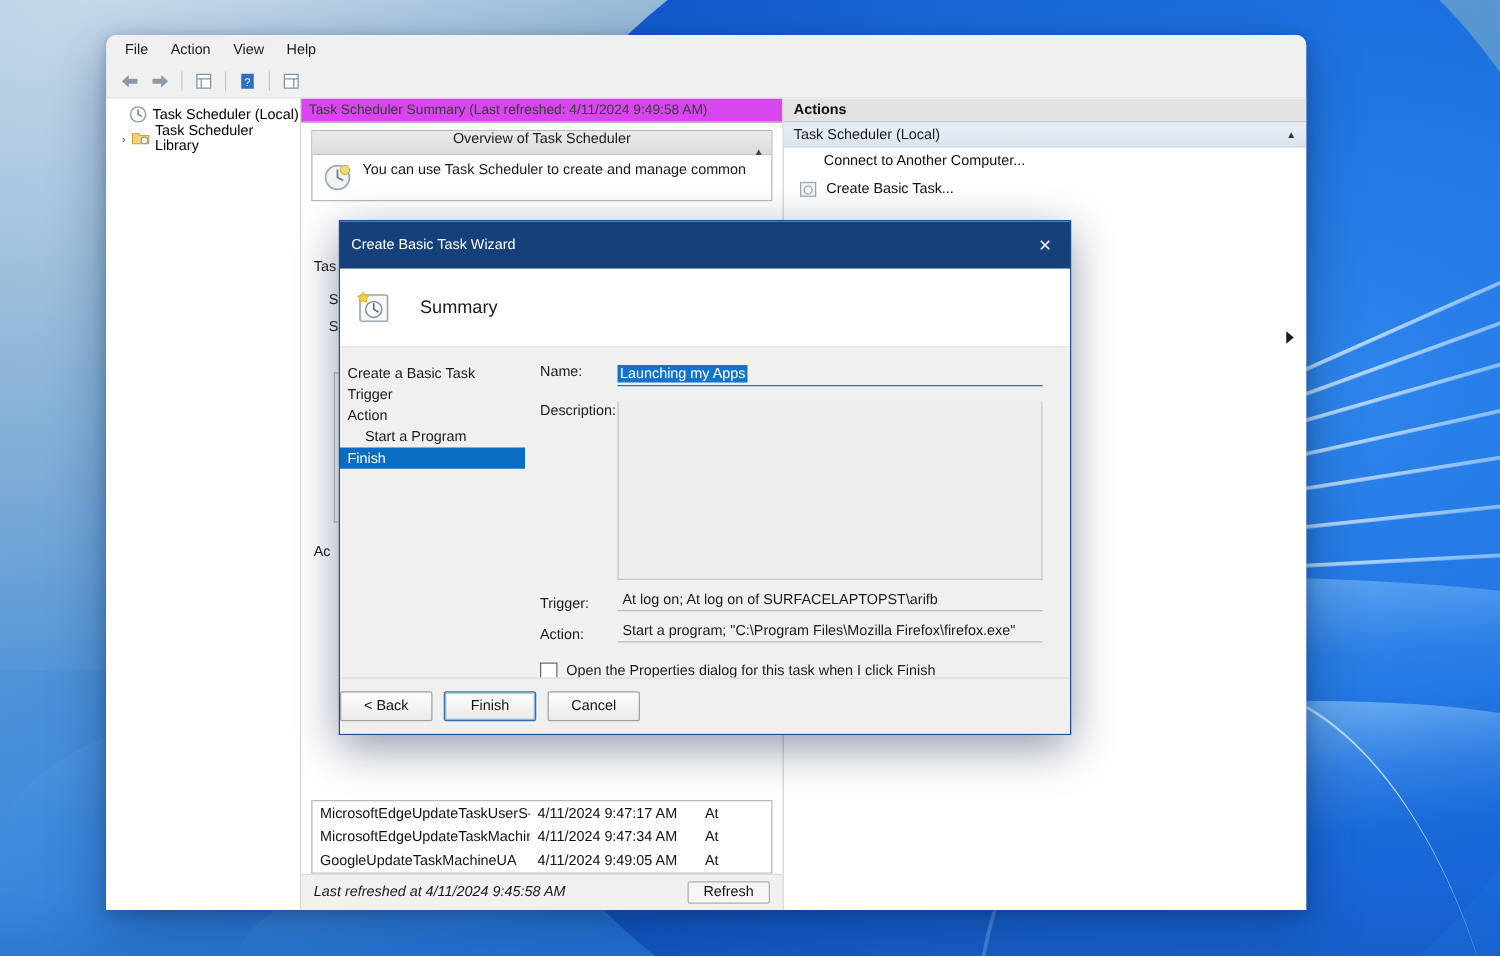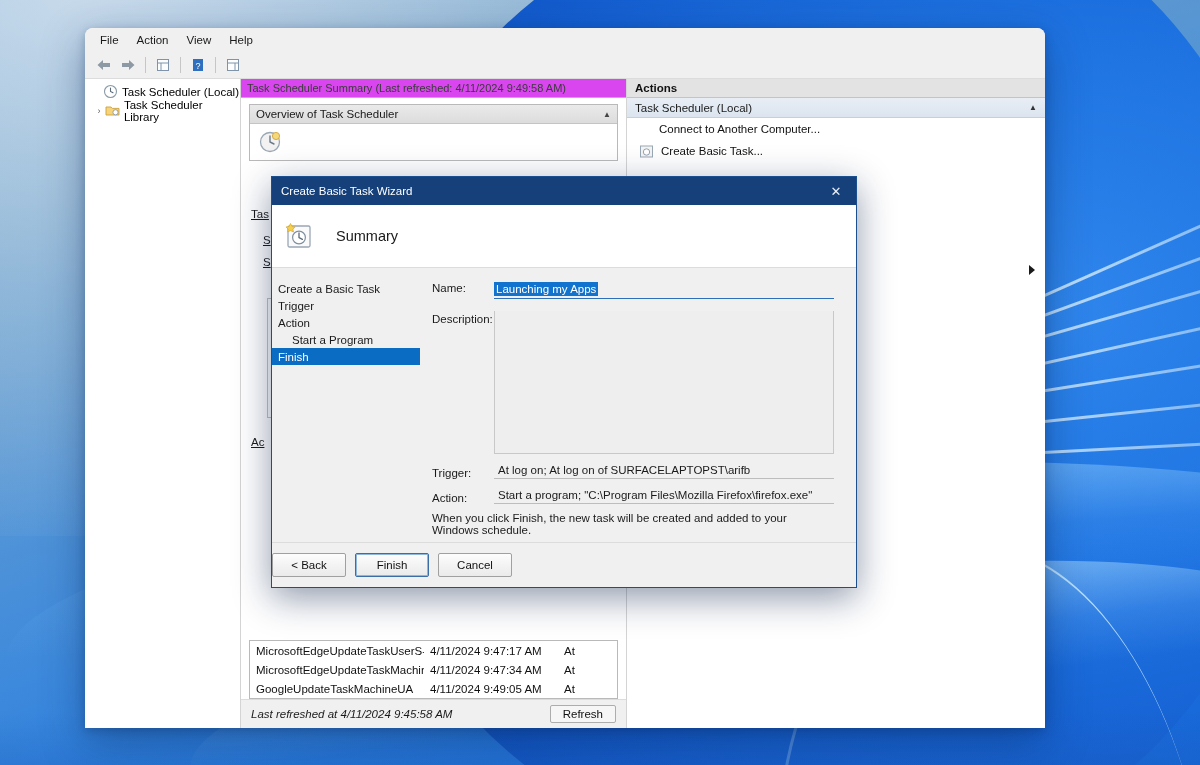--- a/index.html
+++ b/index.html
@@ -137,28 +137,28 @@
   #summary-header {
     height: 18px; background: #d946ef; color: #3b3b3b;
     font-size: 11px; display: flex; align-items: center; padding-left: 6px;
     border-bottom: 1px solid #b4b4b4;
   }
   #summary-scroll { flex: 1 1 auto; position: relative; overflow: hidden; padding: 6px 8px 0 8px; }
   .grp-box { border: 1px solid #b9b9b9; background: #fff; margin-bottom: 6px; }
   .grp-head {
     height: 18px; background: linear-gradient(180deg,#eaeaea,#dcdcdc);
     font-size: 11.5px; color: #1a1a1a; display: flex; align-items: center;
-    padding: 0 6px; border-bottom: 1px solid #c4c4c4;
+    padding: 0 6px; border-bottom: 1px solid #c4c4c4; flex-direction: column;
   }
   .grp-caret { margin-left: auto; font-size: 8px; color: #444; }
   .grp-body { padding: 6px 8px; font-size: 11.5px; color: #1a1a1a; display: flex; gap: 8px; }
   .grp-body .big-ico { width: 24px; height: 24px; flex: 0 0 auto; }
   .stub-label {
     font-size: 11.5px; color: #1a1a1a;
-    position: absolute; white-space: nowrap; text-decoration: underline;
+    position: absolute; white-space: nowrap;
   }
 
   
   #tasktable-wrap { flex: 0 0 auto; padding: 0 8px; }
   #tasktable {
     border: 1px solid #b9b9b9; background: #fff;
     width: 100%; box-sizing: border-box;
   }
   .tt-head { display: flex; height: 19px; background: #f4f4f4; border-bottom: 1px solid #d0d0d0; }
   .tt-h { font-size: 11.5px; color: #111; display: flex; align-items: center; padding-left: 6px; border-right: 1px solid #dcdcdc; }
@@ -210,21 +210,21 @@
     position: absolute;
     left: 271px; top: 176px;
     width: 584px; height: 410px;
     background: #f0f0f0;
     border: 1px solid #1b4f8f;
     box-shadow: 0 10px 34px rgba(8,30,70,0.45);
     display: flex; flex-direction: column;
     overflow: hidden;
   }
   #wiz-titlebar {
-    height: 28px; background: #16407a;
+    height: 38px; background: #16407a;
     display: flex; align-items: center; flex: 0 0 auto;
   }
   #wiz-title { font-size: 11.5px; color: #fff; padding-left: 9px; }
   #wiz-close {
     margin-left: auto; width: 40px; height: 22px;
     display: flex; align-items: center; justify-content: center;
     color: #e9eef7; font-size: 13px;
   }
   #wiz-header {
     height: 62px; background: #fff; flex: 0 0 auto;
@@ -378,20 +378,21 @@
             <div class="grp-head">
               <span>Overview of Task Scheduler</span>
               <span class="grp-caret">▲</span>
             </div>
             <div class="grp-body">
               <svg class="big-ico" viewBox="0 0 24 24">
                 <circle cx="12" cy="12" r="9.5" fill="#f2f2f2" stroke="#9aa7b4" stroke-width="1.3"></circle>
                 <path d="M12 6 L12 12 L16 14" stroke="#6c7b89" stroke-width="1.4" fill="none" stroke-linecap="round"></path>
                 <circle cx="18" cy="6" r="3.6" fill="#f5d879" stroke="#cfa53c" stroke-width="0.9"></circle>
               </svg>
+              <span>You can use Task Scheduler to create and manage common</span>
             </div>
           </div>
           <div class="stub-label" style="left:10px; top:110px;">Tas</div>
           <div class="stub-label" style="left:22px; top:136px;">S</div>
           <div class="stub-label" style="left:22px; top:158px;">S</div>
           <div class="stub-label" style="left:10px; top:338px;">Ac</div>
           <div style="position:absolute; left:26px; top:200px; width:108px; height:118px; border:1px solid #c4c4c4; border-right:none; background:#fff;"></div>
         </div>
 
         <div id="tasktable-wrap">
@@ -488,20 +489,24 @@
         <div class="ro-row">
           <span class="fld-label">Trigger:</span>
           <span class="ro-value">At log on; At log on of SURFACELAPTOPST\arifb</span>
         </div>
 
         <div class="ro-row">
           <span class="fld-label">Action:</span>
           <span class="ro-value">Start a program; "C:\Program Files\Mozilla Firefox\firefox.exe"</span>
         </div>
 
+        <div id="chk-row">
+          <span id="chk-box"></span>
+          <span id="chk-label">Open the Properties dialog for this task when I click Finish</span>
+        </div>
 
         <div id="hint-text">When you click Finish, the new task will be created and added to your Windows schedule.</div>
       </div>
     </div>
 
     <div id="wiz-footer">
       <div class="wiz-btn">&lt; Back</div>
       <div class="wiz-btn default">Finish</div>
       <div class="wiz-btn">Cancel</div>
     </div>

